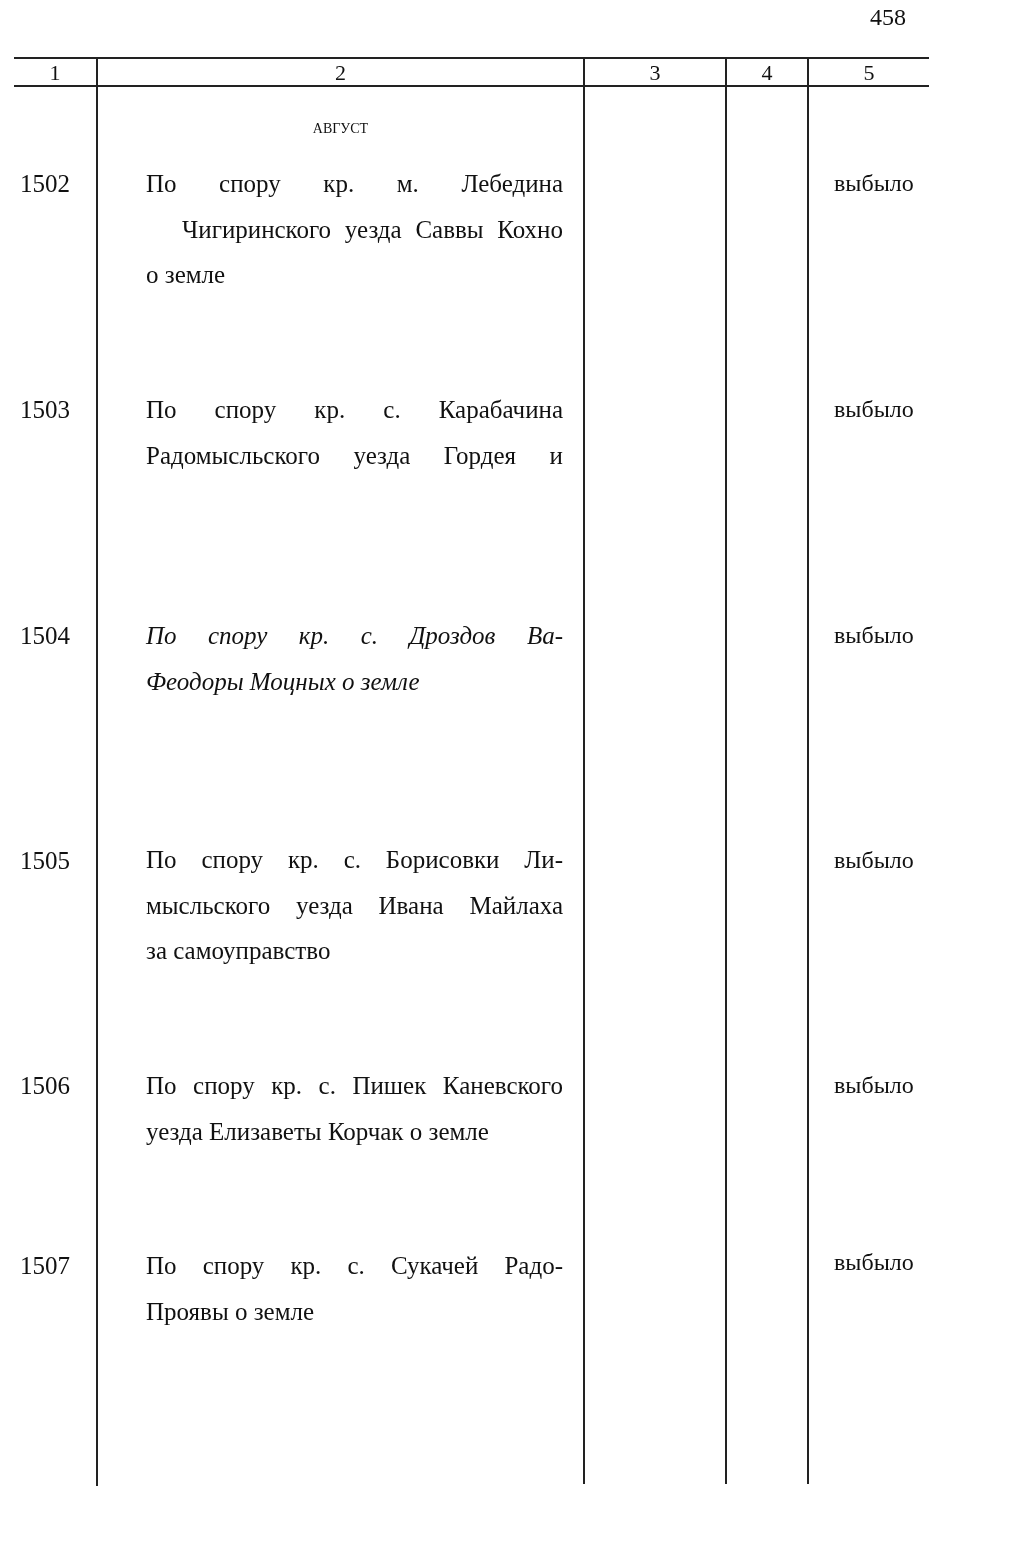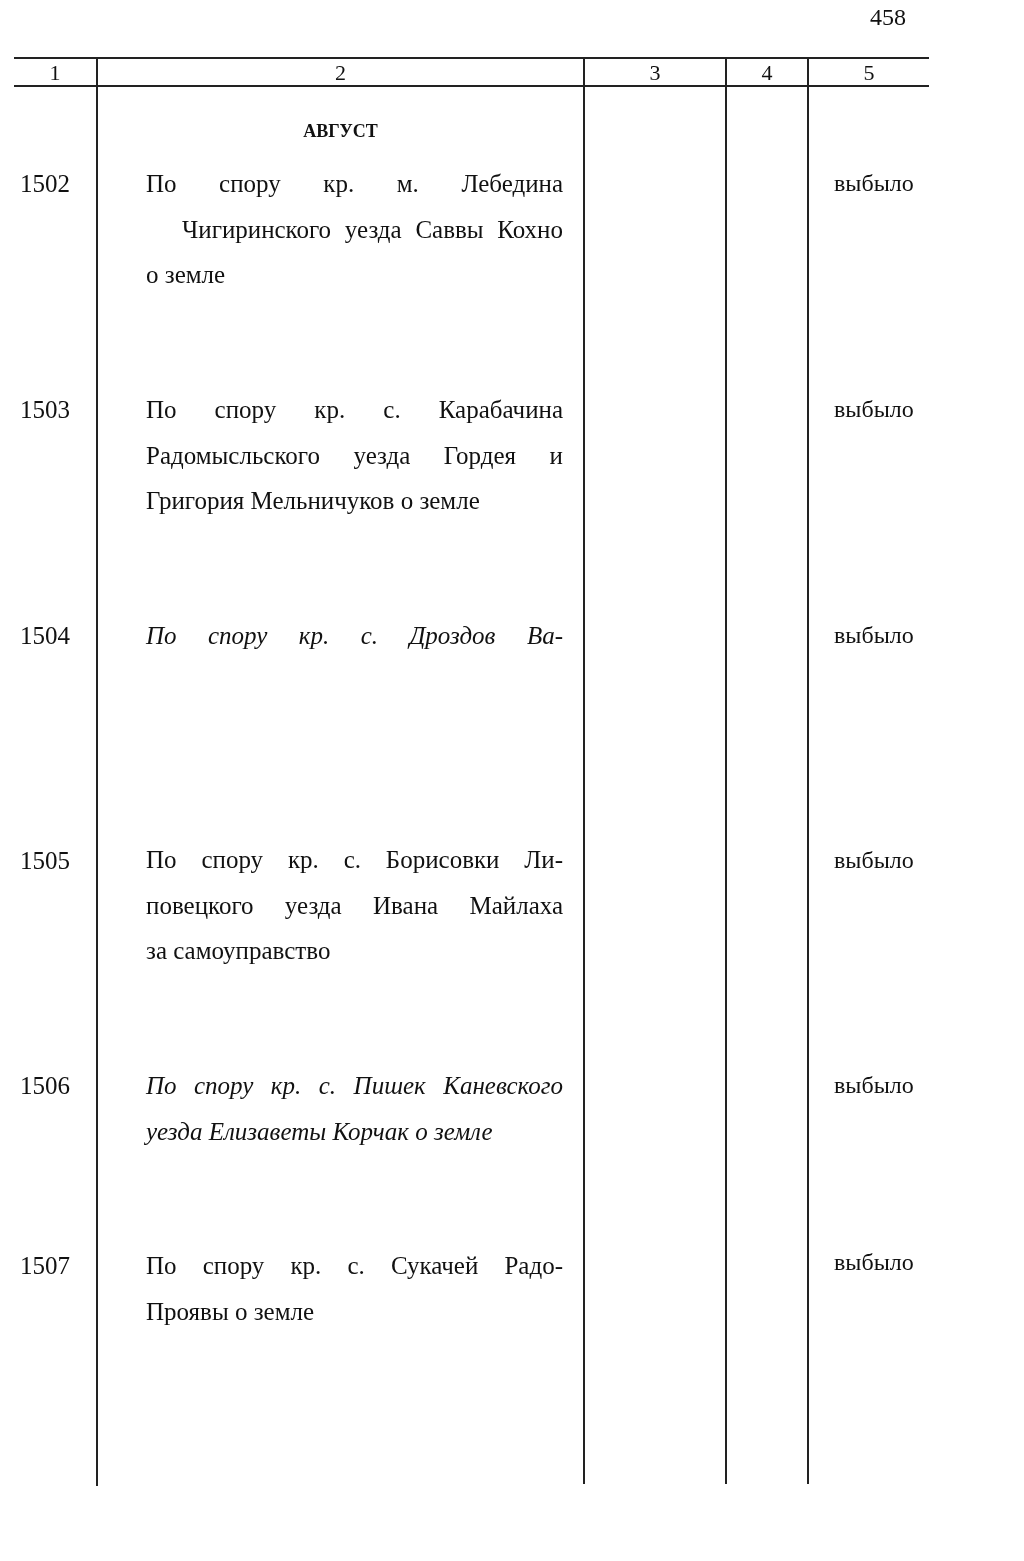--- a/index.html
+++ b/index.html
@@ -10,21 +10,21 @@
     .page-number { position: absolute; left: 870px; top: 4px; font-size: 24px; }
     .rule { position: absolute; left: 14px; width: 915px; height: 2px; background: #222; }
     .rule.top { top: 57px; }
     .rule.head { top: 85px; }
     .vline { position: absolute; width: 2px; background: #222; top: 58px; height: 1428px; }
     .vline.c1 { left: 96px; }
     .vline.c2 { left: 583px; height: 1426px; }
     .vline.c3 { left: 725px; height: 1426px; }
     .vline.c4 { left: 807px; height: 1426px; }
     .head-cell { position: absolute; top: 60px; font-size: 22px; text-align: center; line-height: 26px; }
-    .month { position: absolute; left: 98px; width: 485px; top: 121px; text-align: center; font-size: 18px; font-weight: bold; }
+    .month { position: absolute; left: 98px; width: 485px; top: 121px; text-align: center; font-size: 14px; }
     .entry-num { position: absolute; left: 20px; font-size: 25px; line-height: 45px; }
     .entry-text {
       position: absolute; left: 146px; width: 417px; font-size: 25px; line-height: 45.5px;
       text-align: justify;
     }
     .entry-status { position: absolute; left: 834px; font-size: 24px; line-height: 45px; }
   </style>
 </head>
 <body>
 
@@ -54,46 +54,46 @@
     <div>о земле</div>
   </div>
   <div class="entry-status" style="top:161px;">выбыло</div>
 </div>
 
 <div>
   <div class="entry-num" style="top:387px;">1503</div>
   <div class="entry-text" style="top:387px;">
     <div style="text-align-last:justify;">По спору кр. с. Карабачина</div>
     <div style="text-align-last:justify;">Радомысльского уезда Гордея и</div>
-    <div>Григория Мельничуков о земле</div>
   </div>
   <div class="entry-status" style="top:387px;">выбыло</div>
 </div>
 
 <div>
   <div class="entry-num" style="top:613px;">1504</div>
   <div class="entry-text" style="top:613px;font-style:italic;">
     <div style="text-align-last:justify;">По спору кр. с. Дроздов Ва-</div>
+    <div>Феодоры Моцных о земле</div>
   </div>
   <div class="entry-status" style="top:613px;">выбыло</div>
 </div>
 
 <div>
   <div class="entry-num" style="top:838px;">1505</div>
   <div class="entry-text" style="top:837px;">
     <div style="text-align-last:justify;">По спору кр. с. Борисовки Ли-</div>
-    <div style="text-align-last:justify;">повецкого уезда Ивана Майлаха</div>
+    <div style="text-align-last:justify;">мысльского уезда Ивана Майлаха</div>
     <div>за самоуправство</div>
   </div>
   <div class="entry-status" style="top:838px;">выбыло</div>
 </div>
 
 <div>
   <div class="entry-num" style="top:1063px;">1506</div>
-  <div class="entry-text" style="top:1063px;font-style:italic;">
+  <div class="entry-text" style="top:1063px;">
     <div style="text-align-last:justify;">По спору кр. с. Пишек Каневского</div>
     <div>уезда Елизаветы Корчак о земле</div>
   </div>
   <div class="entry-status" style="top:1063px;">выбыло</div>
 </div>
 
 <div>
   <div class="entry-num" style="top:1243px;">1507</div>
   <div class="entry-text" style="top:1243px;">
     <div style="text-align-last:justify;">По спору кр. с. Сукачей Радо-</div>

